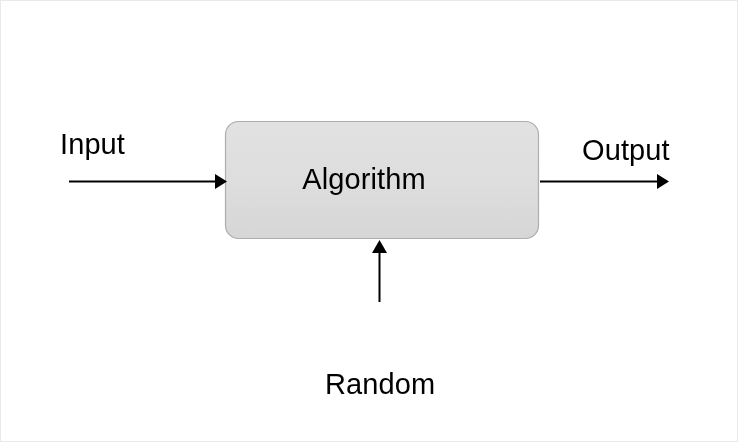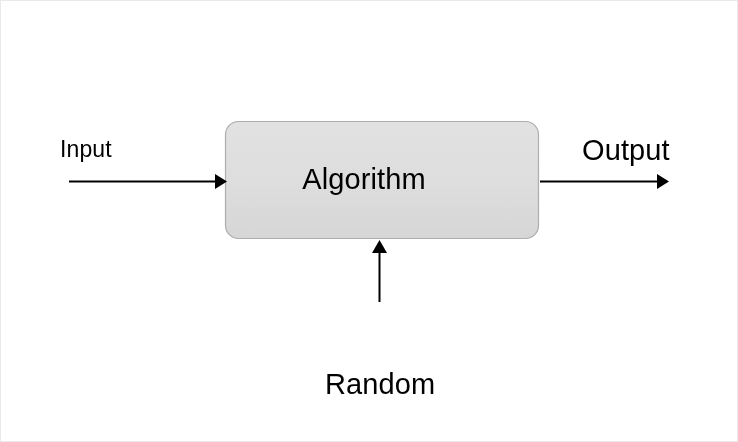--- a/index.html
+++ b/index.html
@@ -45,22 +45,22 @@
     height: 118px;
     display: flex;
     align-items: center;
     justify-content: center;
     font-size: 29px;
     letter-spacing: 0.1px;
   }
   
   #input-label {
     left: 59px;
-    top: 134px;
-    font-size: 23px;
+    top: 126px;
+    font-size: 29px;
     letter-spacing: 0.1px;
   }
   
   #output-label {
     left: 581px;
     top: 132px;
     font-size: 29px;
     letter-spacing: 0.1px;
   }
   

